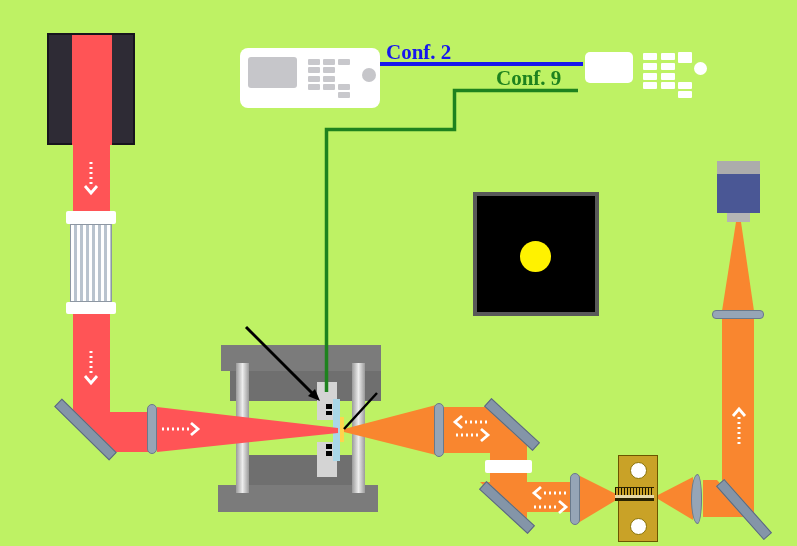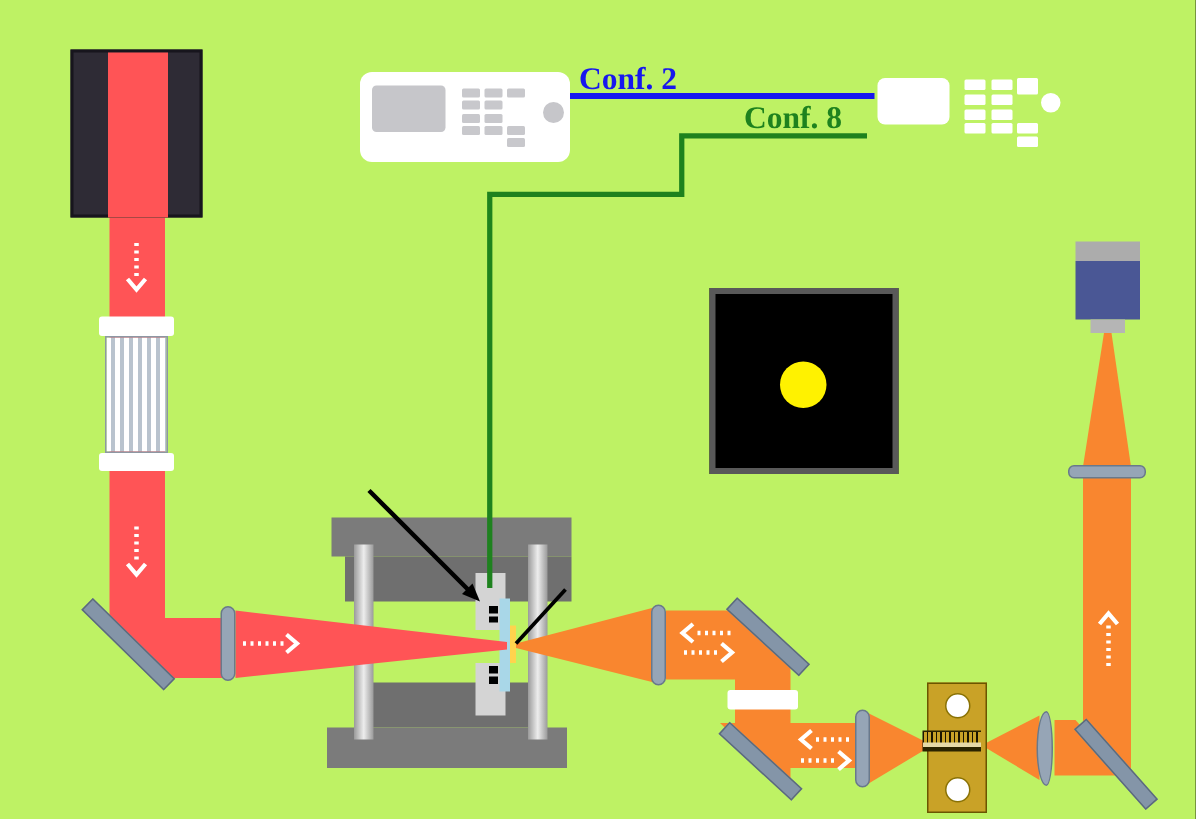--- a/index.html
+++ b/index.html
@@ -141,15 +141,15 @@
   <div class="key" style="left:661px;top:53px;width:14px;height:7px;z-index:4"></div>
   <div class="key" style="left:661px;top:63px;width:14px;height:7px;z-index:4"></div>
   <div class="key" style="left:661px;top:73px;width:14px;height:7px;z-index:4"></div>
   <div class="key" style="left:661px;top:82px;width:14px;height:7px;z-index:4"></div>
   <div class="key" style="left:678px;top:52px;width:14px;height:11px;z-index:4"></div>
   <div class="key" style="left:678px;top:82px;width:14px;height:7px;z-index:4"></div>
   <div class="key" style="left:678px;top:91px;width:14px;height:7px;z-index:4"></div>
   <div class="abs z4" style="left:694px;top:62px;width:13px;height:13px;border-radius:50%;background:#fff"></div>
 
   <span class="label" style="left:386px;top:40px;font-size:21px;color:#1717ee">Conf. 2</span>
-  <span class="label" style="left:496px;top:66px;font-size:21px;color:#1e821e">Conf. 8</span>
+  <span class="label" style="left:496px;top:66px;font-size:21px;color:#1e821e">Conf. 9</span>
 
 </div>
 
 </body></html>

